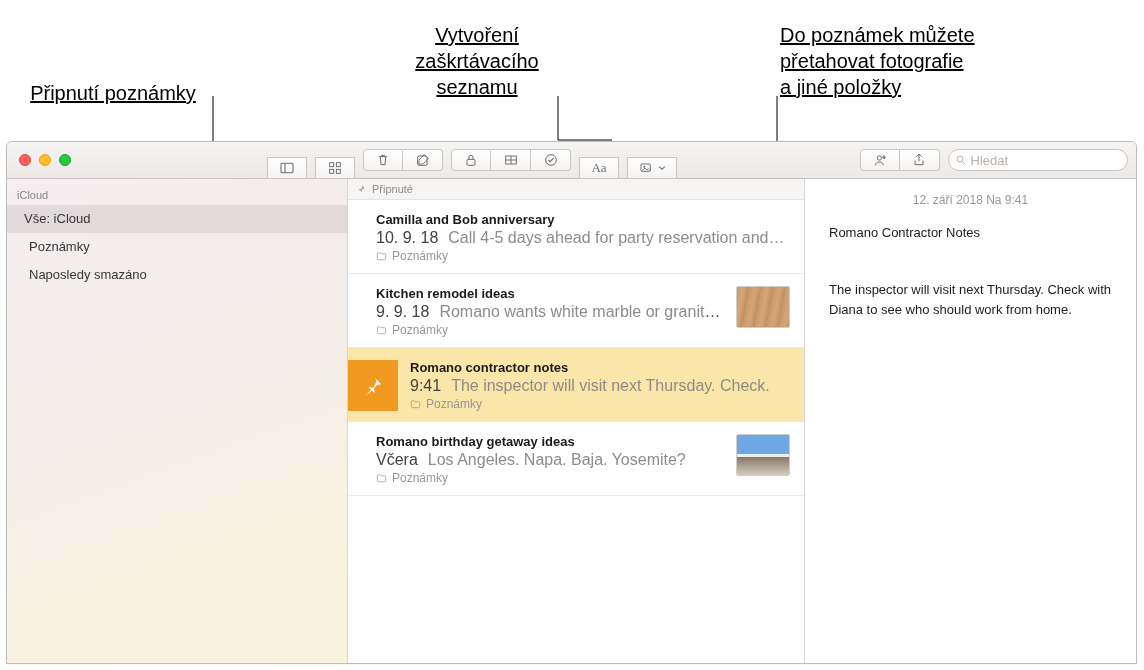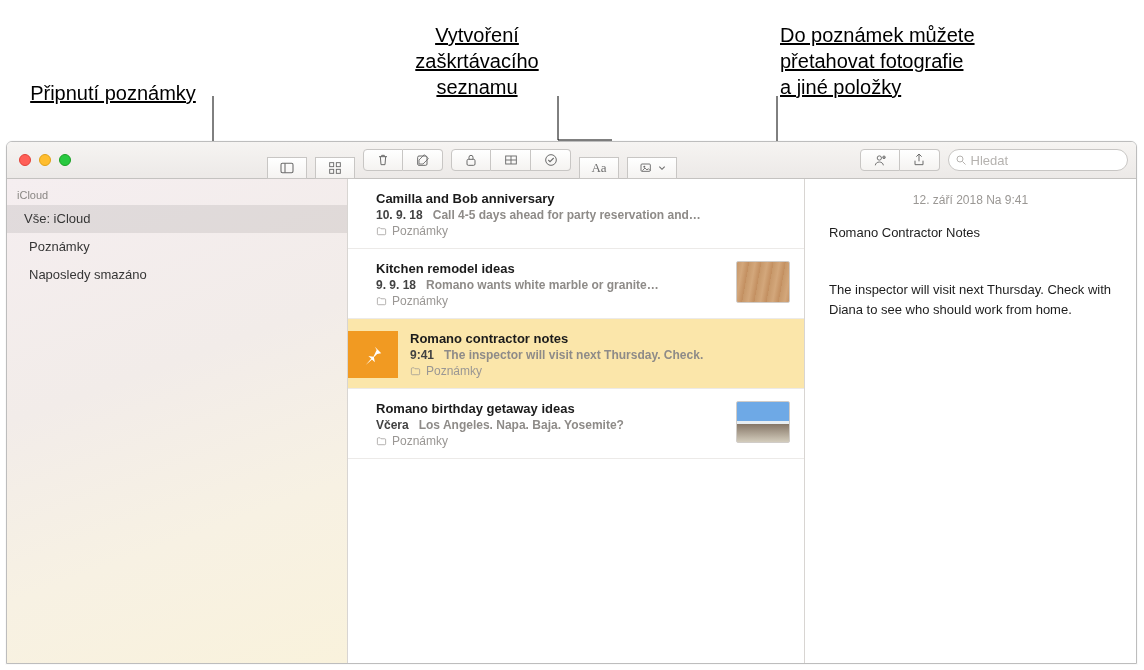--- a/index.html
+++ b/index.html
@@ -115,21 +115,21 @@
     padding: 12px 14px 10px 28px;
     gap: 12px;
   }
   .note-item.selected { background: #fbe6aa; }
   .note-item.selected .pin-strip { background: #f19a22; width: 50px; display:flex; align-items:center; justify-content:center;}
   .note-item.has-pin { padding-left: 0; }
   .pin-strip { display: none; }
   .pin-strip svg { width: 22px; height: 22px; fill:#fff; }
   .note-text { flex: 1; min-width: 0; }
   .note-title { font-weight: 600; font-size: 13px; color: #1b1b1b; margin-bottom: 2px; white-space:nowrap; overflow:hidden; text-overflow:ellipsis;}
-  .note-meta { font-size: 12px; color: #424242; white-space:nowrap; overflow:hidden; text-overflow:ellipsis;font-weight:bold;}
+  .note-meta { font-size: 16px; color: #424242; white-space:nowrap; overflow:hidden; text-overflow:ellipsis;}
   .note-meta .date { margin-right: 10px; }
   .note-meta .preview { color: #8e8b88; }
   .note-folder { font-size: 12px; color: #9a9794; margin-top: 2px; display:flex; align-items:center; gap:5px;}
   .note-folder svg { width:11px; height:11px; }
   .thumb { width: 54px; height: 42px; border: 1px solid #d0ccc8; border-radius: 2px; flex-shrink: 0;}
   .thumb.wood { background: repeating-linear-gradient(100deg, #c7986a 0, #d3a77b 6px, #c28e5f 12px); }
   .thumb.beach { background: linear-gradient(#6ea9e6 0%, #6ea9e6 50%, #7d6d5e 50%, #d3ccbc 100%); position:relative; }
   .thumb.beach::after { content:""; position:absolute; left:0; right:0; top:48%; height:8%; background:#e8eef2; }
 
   .content {
@@ -274,20 +274,26 @@
     <div class="sidebar">
       <div class="sb-head">iCloud</div>
       <div id="sb-items">
           <div class="sb-item selected">Vše: iCloud</div>
           <div class="sb-item">Poznámky</div>
           <div class="sb-item">Naposledy smazáno</div>
         </div>
     </div>
 
     <div class="notelist">
+      <div class="section-head">
+        <svg width="10" height="10" viewBox="0 0 24 24">
+            <path d="M14 3l7 7-4 1-4 4 1 5-4-4-6 6 6-6-4-4 5 1 4-4z" fill="#9c9893"></path>
+          </svg>
+        <span>Připnuté</span>
+      </div>
       <div id="notes">
           <div class="note-item">
             <div class="note-text">
               <div class="note-title">Camilla and Bob anniversary</div>
               <div class="note-meta"><span class="date">10. 9. 18</span><span class="preview">Call 4-5 days ahead for party reservation and…</span></div>
               <div class="note-folder">
                 <svg viewBox="0 0 24 24">
                   <path d="M3 6a2 2 0 012-2h4l2 2h8a2 2 0 012 2v9a2 2 0 01-2 2H5a2 2 0 01-2-2z" fill="none" stroke="currentColor" stroke-width="1.6"></path>
                 </svg>
                 <span>Poznámky</span>

